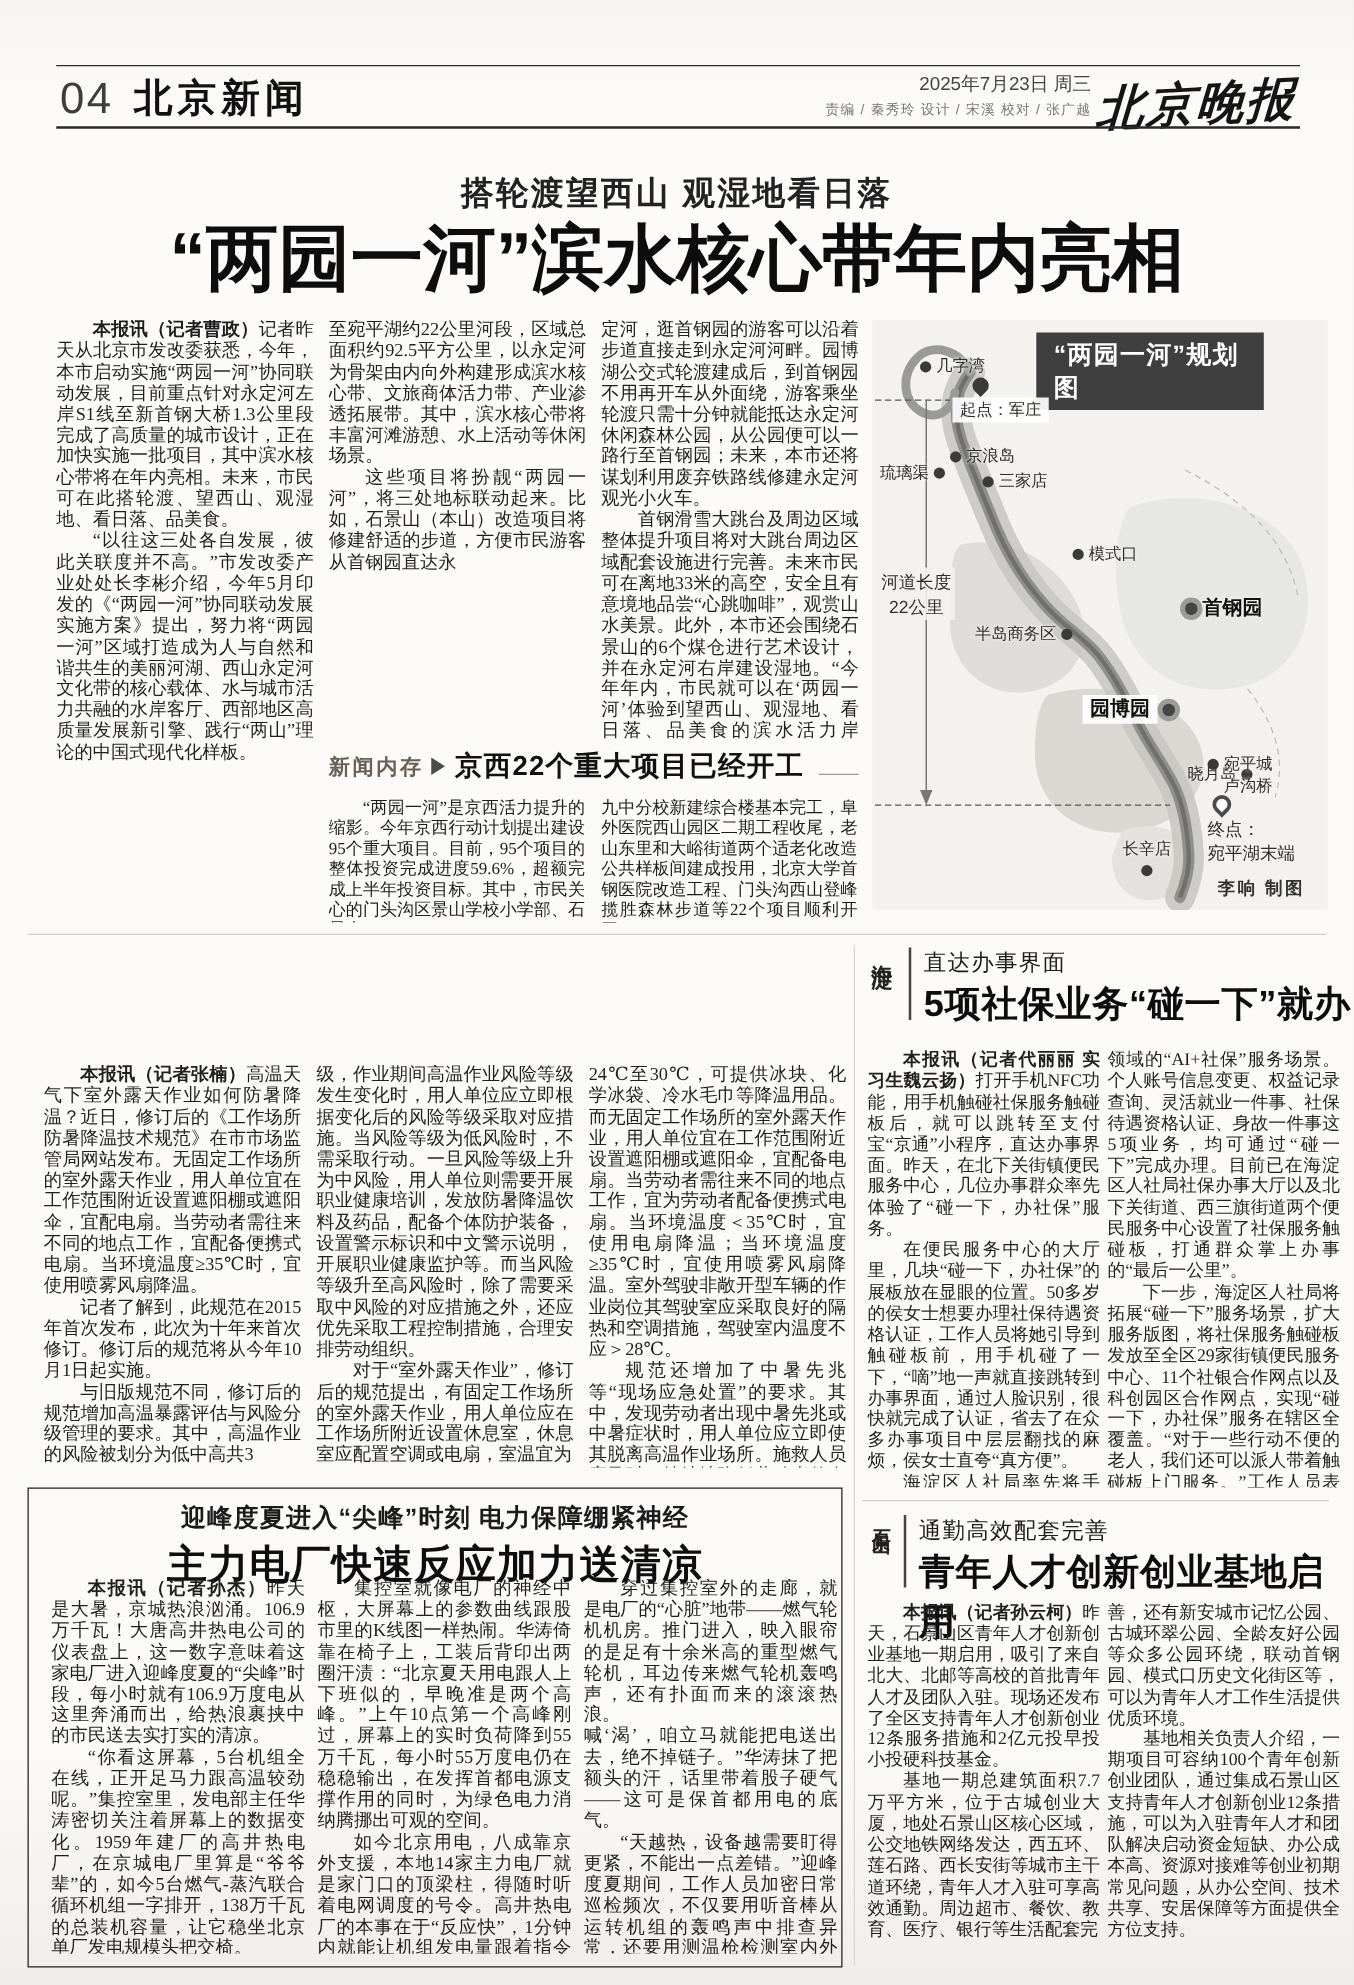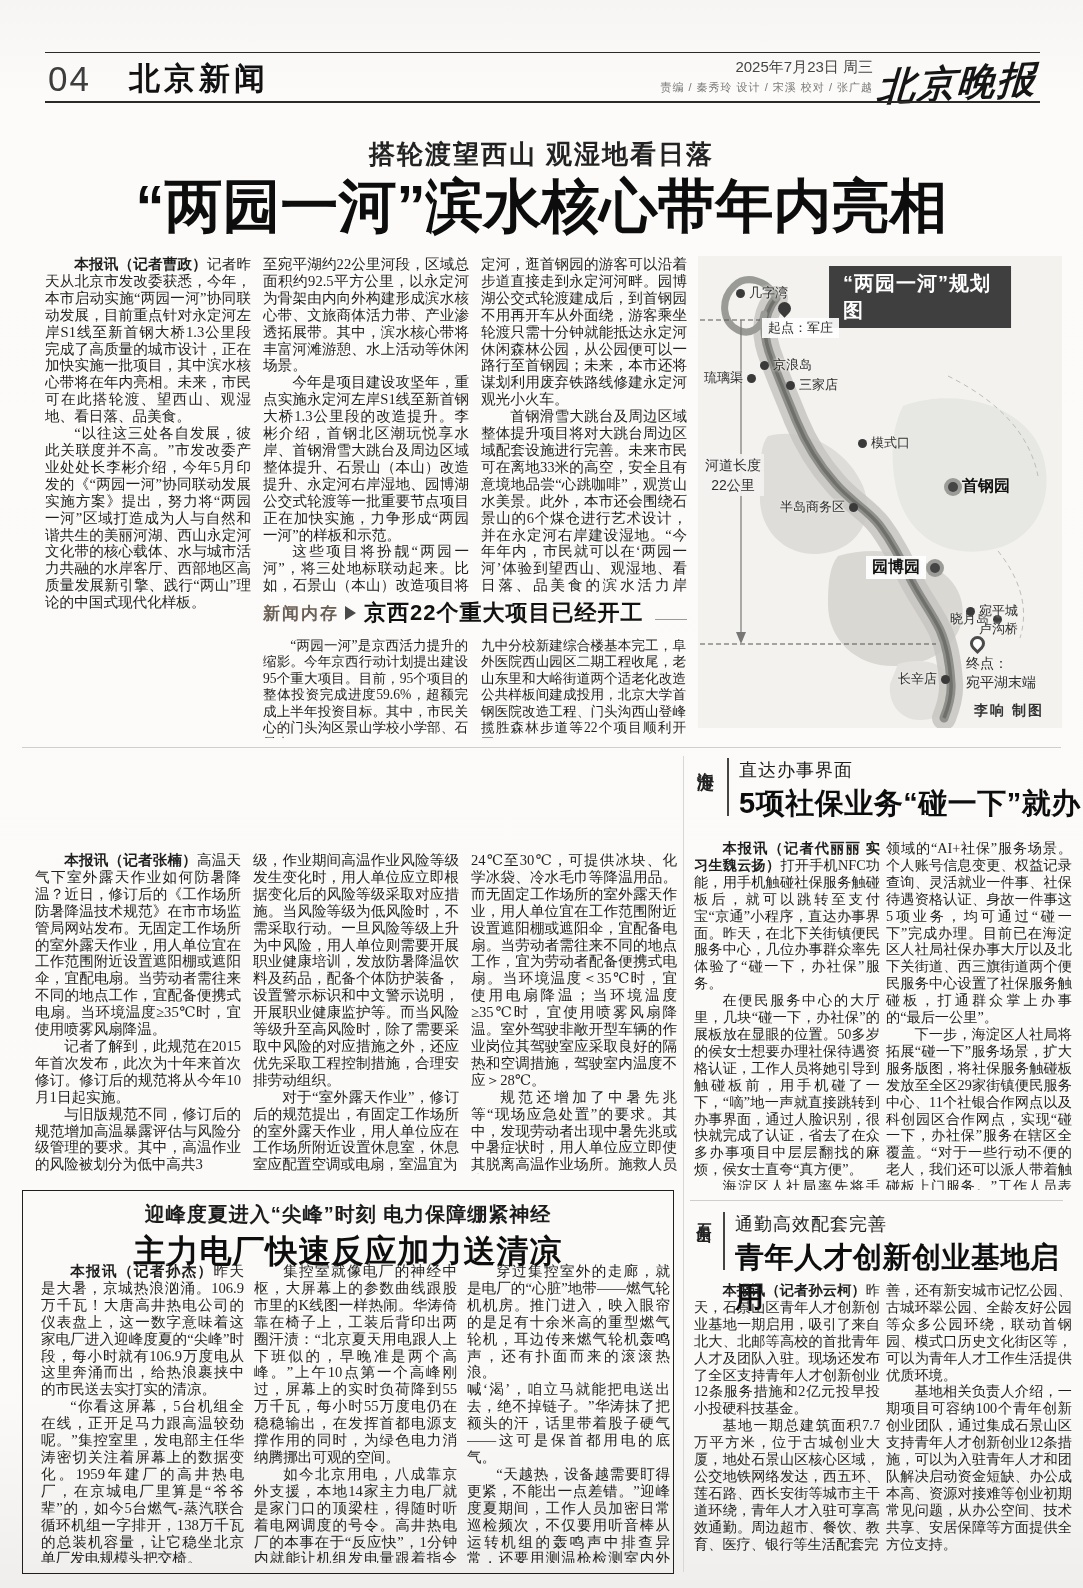--- a/index.html
+++ b/index.html
@@ -66,41 +66,40 @@
 
   .divider{background:#cfcecb;height:1px;}
   .vdivider{background:#d8d7d4;width:1px;}
 </style>
 </head>
 <body>
 
 <div class="page">
 
   <div class="abs rule" style="left:45px;right:43px;top:52px;height:1px;"></div>
-  <div class="abs" style="left:48px;top:58px;display:flex;align-items:center;gap:38px;">
+  <div class="abs" style="left:48px;top:58px;display:flex;align-items:center;gap:16px;">
     <span class="pagenum">04</span>
     <span class="secname">北京新闻</span>
   </div>
   <div class="abs" style="right:210px;top:58px;">
     <div class="dateline">2025年7月23日 周三</div>
     <div class="staffline">责编 / 秦秀玲  设计 / 宋溪  校对 / 张广越</div>
   </div>
   <div class="abs masthead" style="right:46px;top:58px;">北京晚报</div>
   <div class="abs rule" style="left:45px;right:43px;top:101px;height:2px;"></div>
 
   <div class="abs kicker" style="left:45px;right:45px;top:137px;">搭轮渡望西山  观湿地看日落</div>
   <div class="abs headline" style="left:20px;right:20px;top:168px;">“两园一河”滨水核心带年内亮相</div>
 
   <div class="abs col serif" style="left:45px;top:256px;width:206px;height:482px;">
       <p class="para"><b>本报讯（记者曹政）</b>记者昨天从北京市发改委获悉，今年，本市启动实施“两园一河”协同联动发展，目前重点针对永定河左岸S1线至新首钢大桥1.3公里段完成了高质量的城市设计，正在加快实施一批项目，其中滨水核心带将在年内亮相。未来，市民可在此搭轮渡、望西山、观湿地、看日落、品美食。</p>
       <p class="para">“以往这三处各自发展，彼此关联度并不高。”市发改委产业处处长李彬介绍，今年5月印发的《“两园一河”协同联动发展实施方案》提出，努力将“两园一河”区域打造成为人与自然和谐共生的美丽河湖、西山永定河文化带的核心载体、水与城市活力共融的水岸客厅、西部地区高质量发展新引擎、践行“两山”理论的中国式现代化样板。</p>
     </div>
   <div class="abs col serif" style="left:263px;top:256px;width:206px;height:338px;">
       <p class="para cont">至宛平湖约22公里河段，区域总面积约92.5平方公里，以永定河为骨架由内向外构建形成滨水核心带、文旅商体活力带、产业渗透拓展带。其中，滨水核心带将丰富河滩游憩、水上活动等休闲场景。</p>
-      <p class="para">今年是项目建设攻坚年，重点实施永定河左岸S1线至新首钢大桥1.3公里段的改造提升。李彬介绍，首钢北区潮玩悦享水岸、首钢滑雪大跳台及周边区域整体提升、石景山（本山）改造提升、永定河右岸湿地、园博湖公交式轮渡等一批重要节点项目正在加快实施，力争形成“两园一河”的样板和示范。</p>
       <p class="para">这些项目将扮靓“两园一河”，将三处地标联动起来。比如，石景山（本山）改造项目将修建舒适的步道，方便市民游客从首钢园直达永</p>
     </div>
   <div class="abs col serif" style="left:481px;top:256px;width:206px;height:338px;">
       <p class="para cont">定河，逛首钢园的游客可以沿着步道直接走到永定河河畔。园博湖公交式轮渡建成后，到首钢园不用再开车从外面绕，游客乘坐轮渡只需十分钟就能抵达永定河休闲森林公园，从公园便可以一路行至首钢园；未来，本市还将谋划利用废弃铁路线修建永定河观光小火车。</p>
       <p class="para">首钢滑雪大跳台及周边区域整体提升项目将对大跳台周边区域配套设施进行完善。未来市民可在离地33米的高空，安全且有意境地品尝“心跳咖啡”，观赏山水美景。此外，本市还会围绕石景山的6个煤仓进行艺术设计，并在永定河右岸建设湿地。“今年年内，市民就可以在‘两园一河’体验到望西山、观湿地、看日落、品美食的滨水活力岸线。”李彬说。</p>
     </div>
 
   <div class="abs" style="left:263px;top:598px;width:424px;height:142px;">
     <div style="display:flex;align-items:center;">
       <span class="nb-label">新闻内存</span>
@@ -187,21 +186,21 @@
         </div>
       <div class="maplabel" style="position:static;margin-left:13px;">
           <span>卢沟桥</span>
         </div>
     </div>
     <div class="abs pin white" style="left:272px;top:380px;"></div>
     <div class="abs" style="left:268px;top:398px;font-size:14px;color:#2e2e2e;line-height:19px;">
       <div>终点：</div>
       <div>宛平湖末端</div>
     </div>
-    <div class="maplabel" style="left:200px;top:414px;">
+    <div class="maplabel" style="left:200px;top:414px;flex-direction:column;">
       <span>长辛店</span>
         <span class="dot"></span>
     </div>
     <div class="abs map-credit" style="right:18px;bottom:8px;">李响 制图</div>
   </div>
 
   <div class="abs divider" style="left:22px;right:22px;top:747px;"></div>
   <div class="abs vdivider" style="left:683px;top:756px;height:816px;"></div>
   <div class="abs divider" style="left:690px;right:20px;top:1200px;"></div>
 

